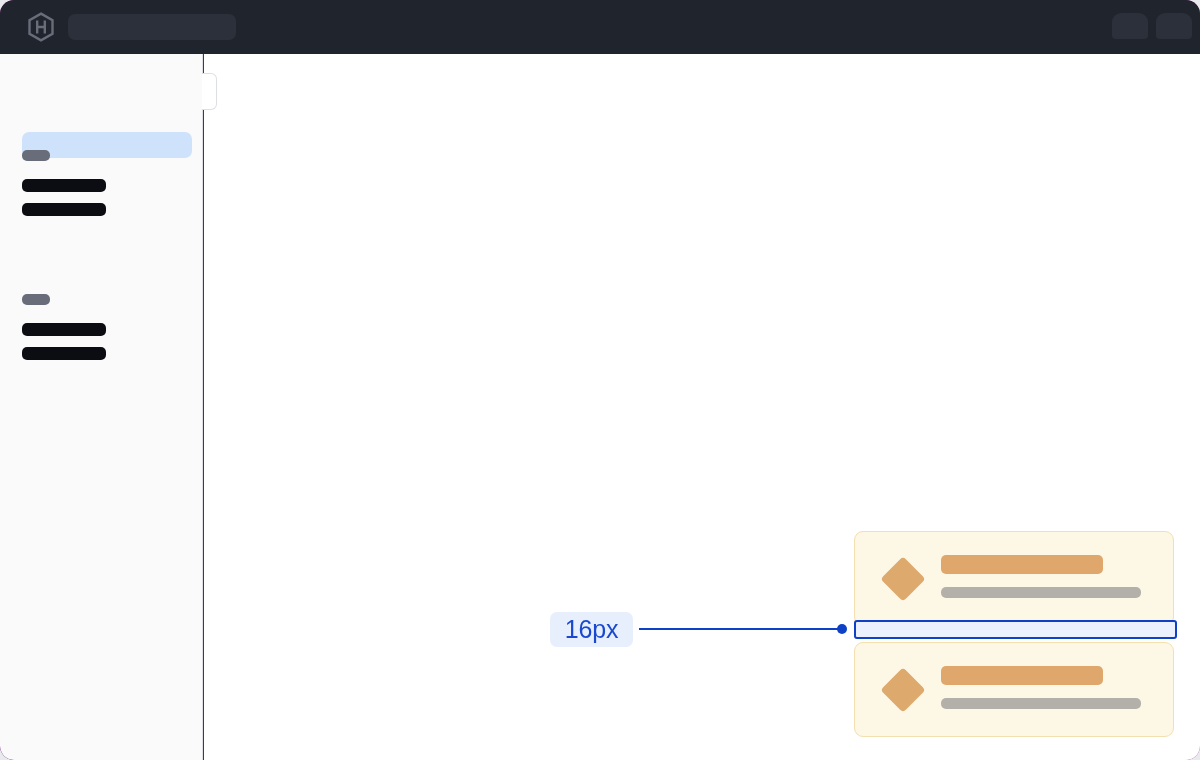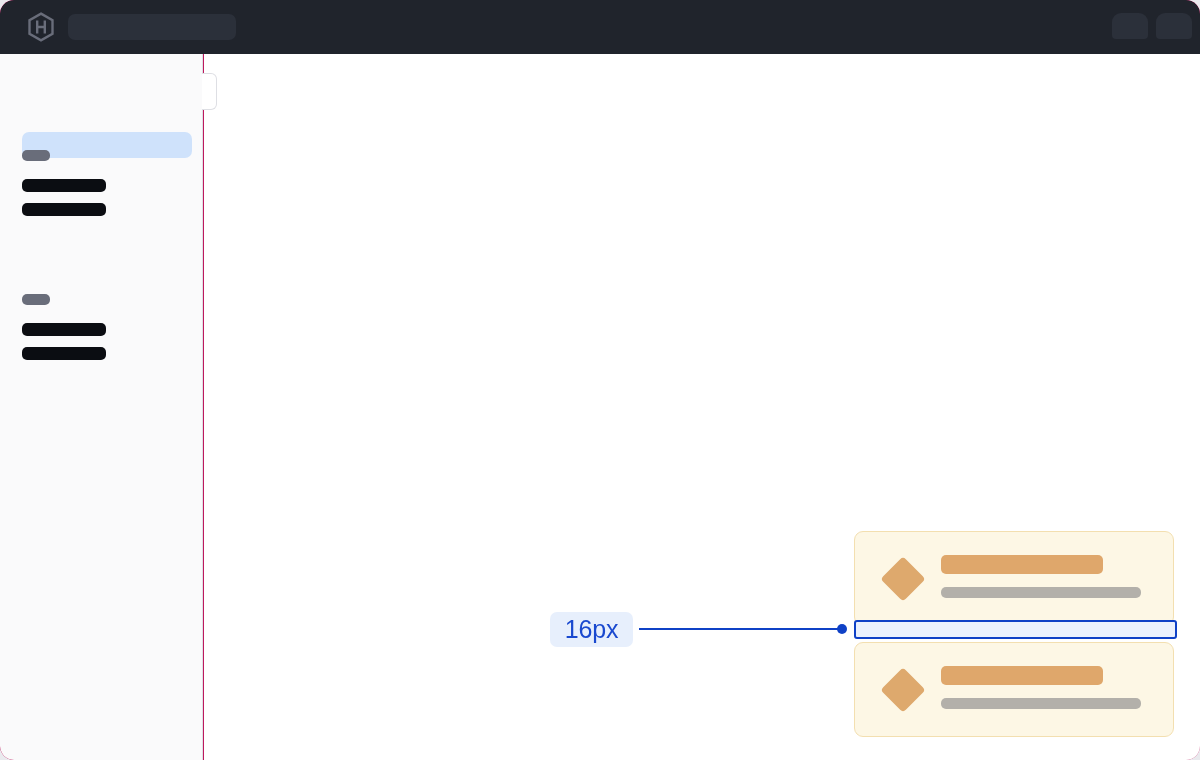--- a/index.html
+++ b/index.html
@@ -12,21 +12,21 @@
     background: #E9EAEE;
     font-family: "Liberation Sans", sans-serif;
   }
 
   
   #app-window {
     position: absolute;
     left: 0; top: 0;
     width: 1200px;
     height: 760px;
-    background: #be185d;
+    background: #701a75;
     border-radius: 14px;
     overflow: hidden;
   }
 
   
   #topbar {
     position: absolute;
     left: 0; top: 0;
     width: 1200px;
     height: 54px;

